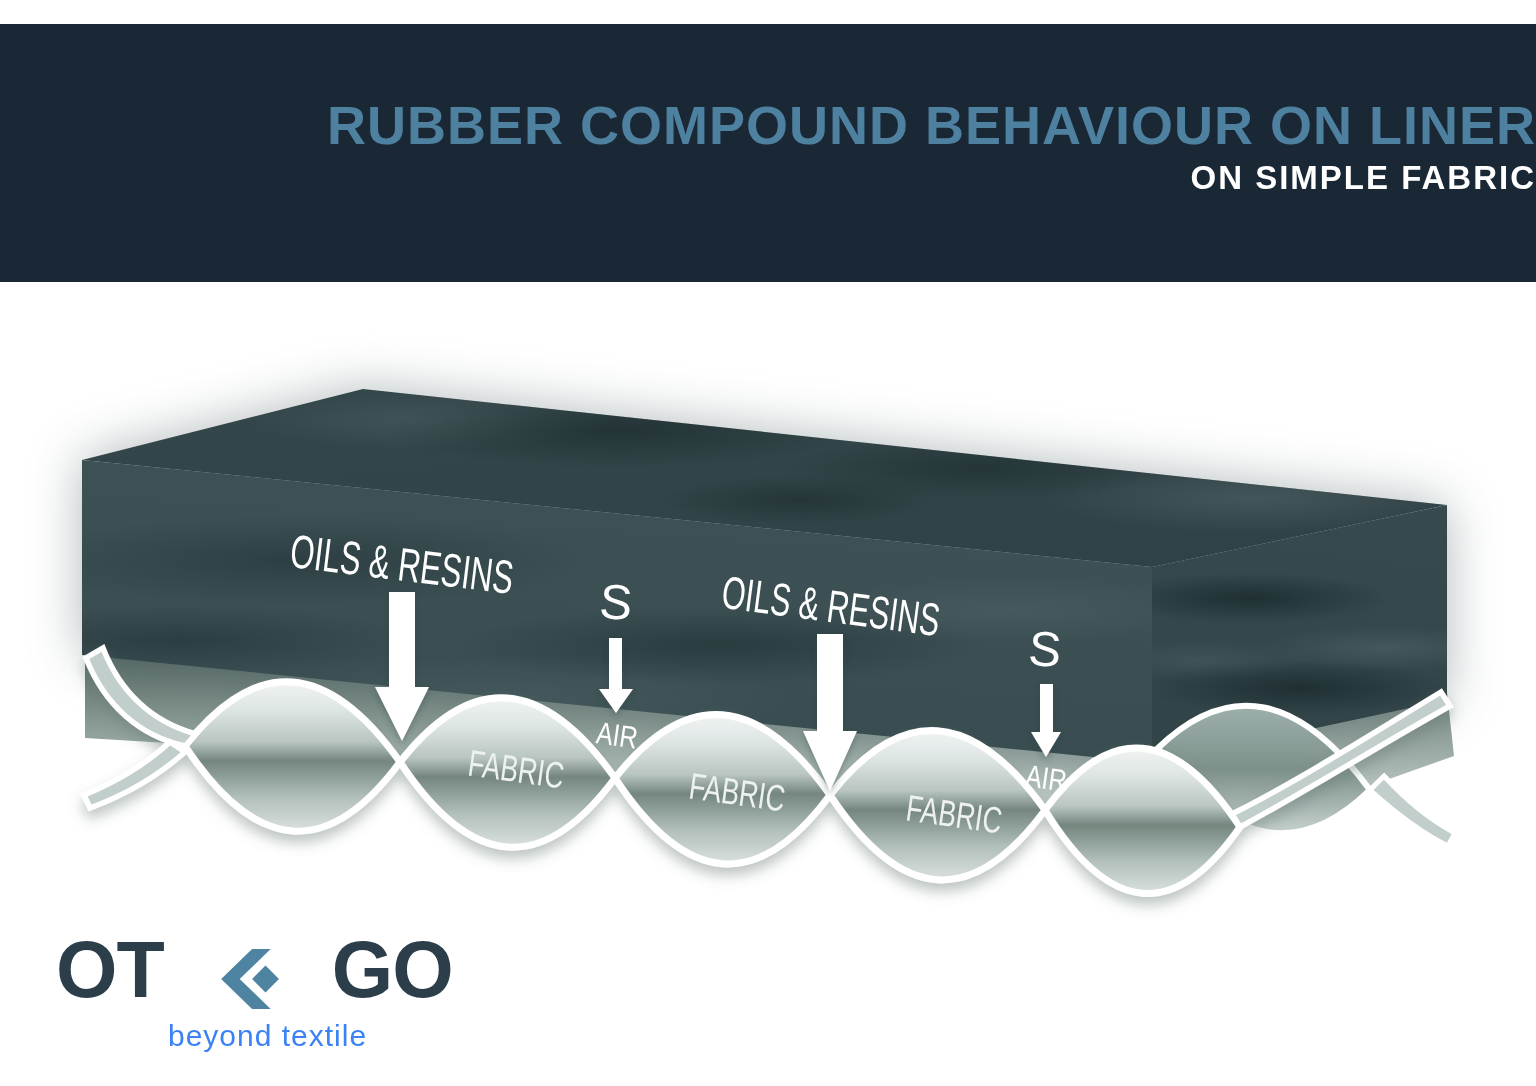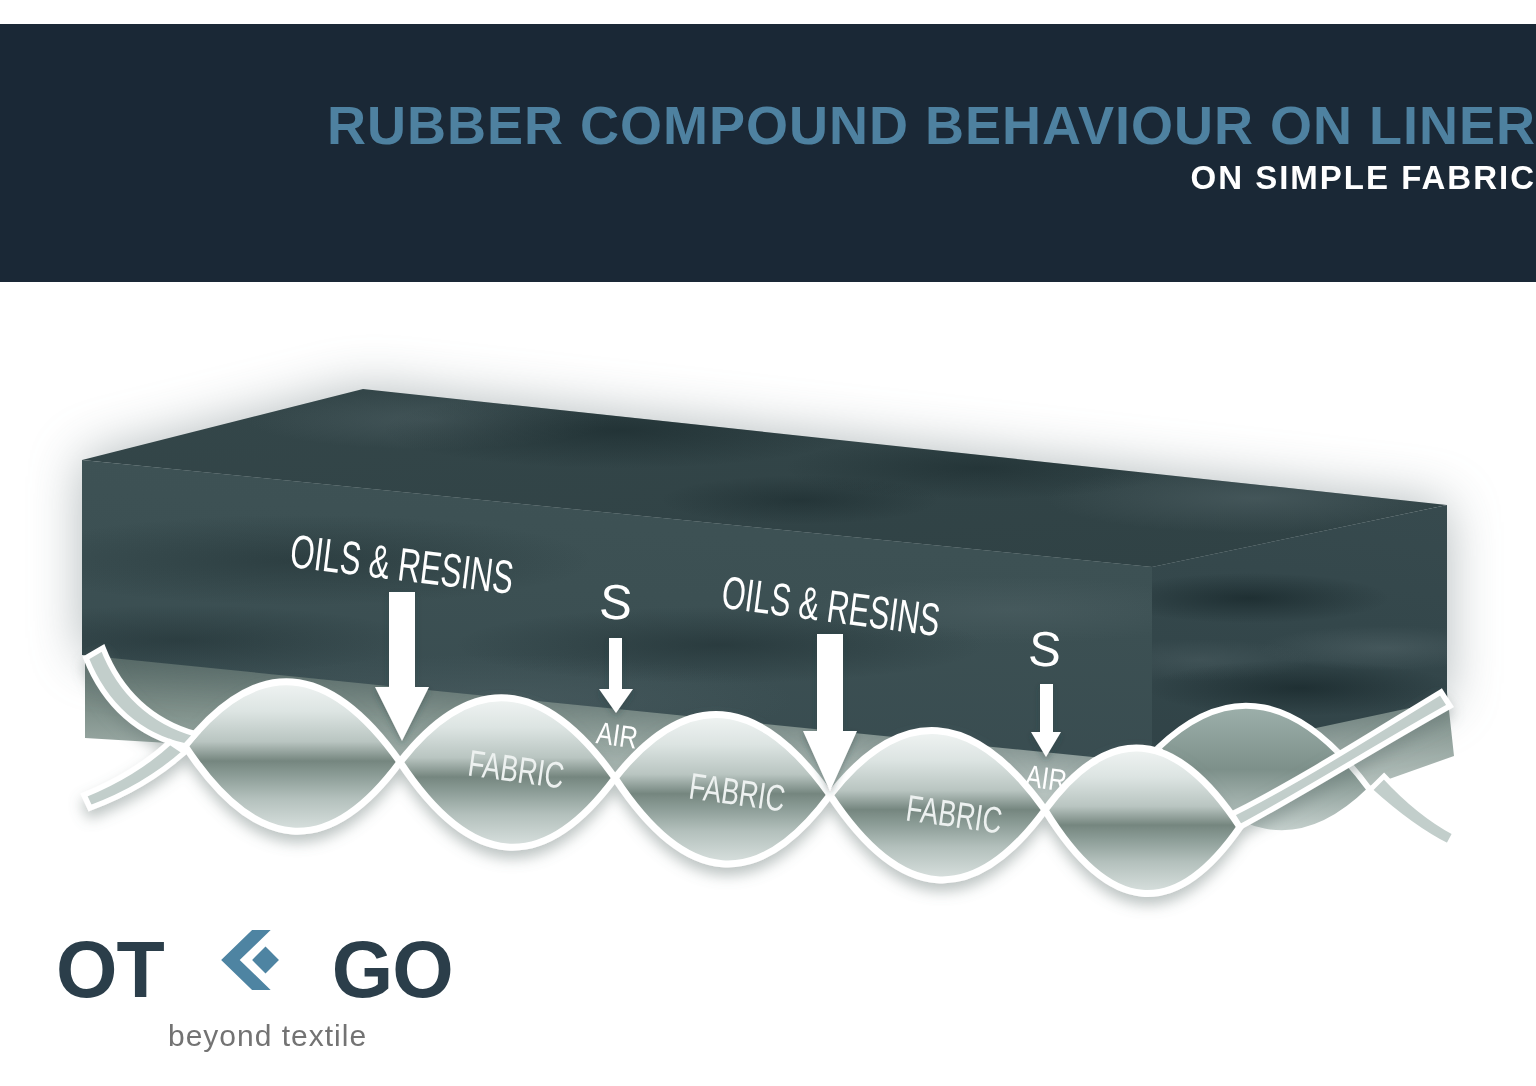--- a/index.html
+++ b/index.html
@@ -65,27 +65,27 @@
   #s1{left:616px;top:602px;font-size:49px;transform:translate(-50%,-50%) rotate(5deg);}
   #s2{left:1045px;top:649px;font-size:49px;transform:translate(-50%,-50%) rotate(5deg);}
   #air1{left:617px;top:736px;font-size:31px;transform:translate(-50%,-50%) rotate(8deg) scaleX(.8);}
   #air2{left:1046px;top:779px;font-size:31px;transform:translate(-50%,-50%) rotate(8deg) scaleX(.8);}
   .fab{color:#edf1f0;font-size:37px;transform:translate(-50%,-50%) rotate(8deg) scaleX(.72);}
   #fab1{left:516px;top:770px;}
   #fab2{left:737px;top:793px;}
   #fab3{left:954px;top:815px;}
   
   .logo{position:absolute;left:56px;top:930px;}
-  .logo-row{display:flex;align-items:flex-start;gap:48px;}
+  .logo-row{display:flex;align-items:flex-end;gap:48px;}
   .logo-row span{
     font-size:79px;font-weight:700;color:#2b3e4a;letter-spacing:-1px;line-height:1;
   }
   .logo-row svg{margin:0 3px 0 5px;}
   .tagline{
-    margin-left:112px;margin-top:10px;font-size:30px;color:#737373;letter-spacing:1px;
+    margin-left:112px;margin-top:10px;font-size:30px;color:#3b82f6;letter-spacing:1px;
   }
 </style>
 </head>
 <body>
 
 <div class="canvas">
 
   <header class="banner">
     <h1>RUBBER COMPOUND BEHAVIOUR ON LINER</h1>
     <h2>ON SIMPLE FABRIC</h2>

